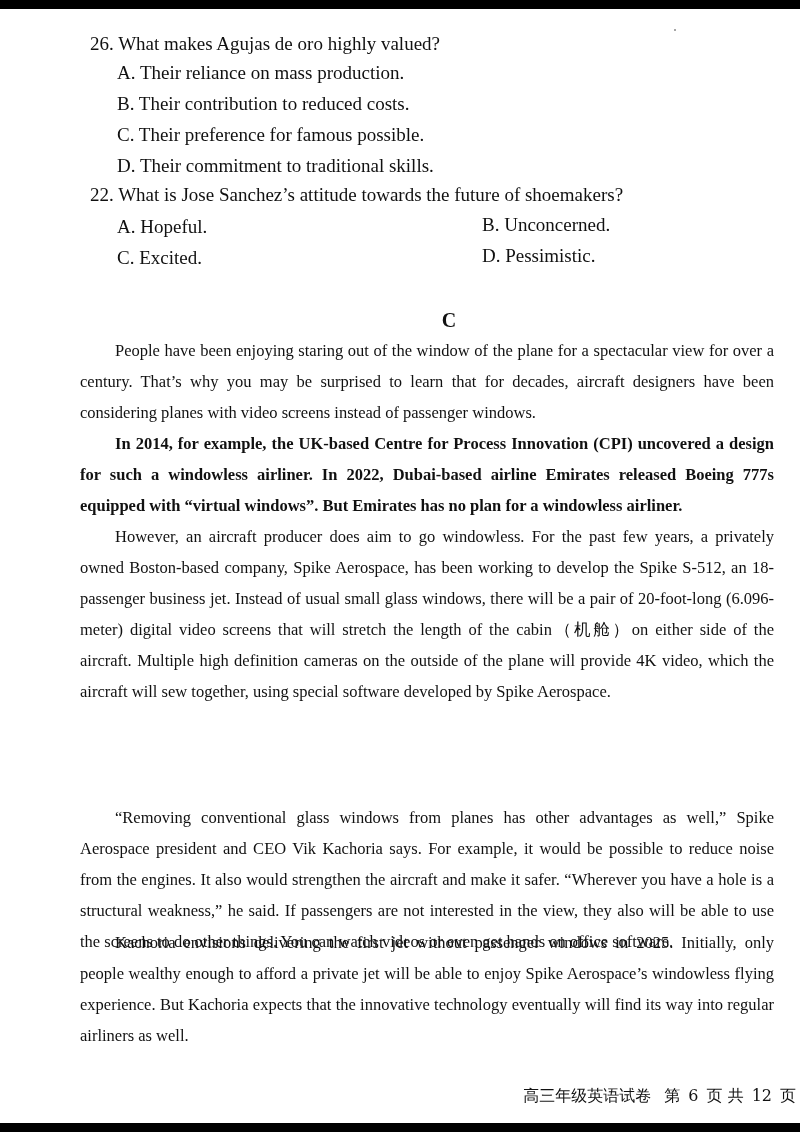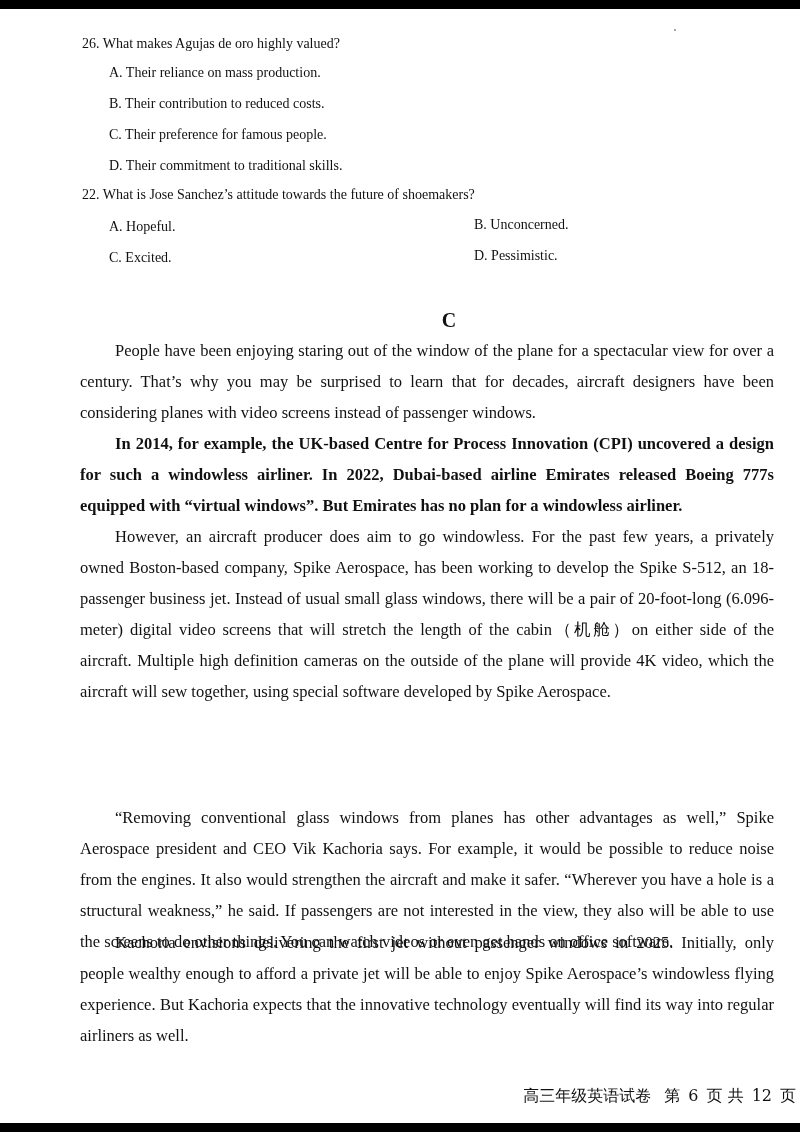--- a/index.html
+++ b/index.html
@@ -4,21 +4,21 @@
   <style>
     html, body { margin: 0; padding: 0; }
     body {
       width: 800px; height: 1132px; background: #ffffff; position: relative; overflow: hidden;
       font-family: "Liberation Serif", "DejaVu Serif", serif; color: #111;
     }
     .bar-top { position: absolute; left: 0; top: 0; width: 800px; height: 9px; background: #000; }
     .bar-bottom { position: absolute; left: 0; top: 1123px; width: 800px; height: 9px; background: #000; }
     .dot { position: absolute; left: 674px; top: 29px; width: 2px; height: 2px; background: #888; border-radius: 50%; }
 
-    .q { position: absolute; font-size: 14px; line-height: 20px; white-space: nowrap; }
+    .q { position: absolute; font-size: 19px; line-height: 20px; white-space: nowrap; margin-left: 8px; }
     .stem { left: 82px; }
     .opt { left: 109px; text-align: center; }
     .opt2 { left: 474px; }
 
     .section-title { position: absolute; top: 308px; left: 0; width: 900px; text-align: center; font-weight: bold; font-size: 20px; line-height: 24px; }
 
     .para {
       position: absolute; left: 80px; width: 694px; font-size: 16.5px; line-height: 31px;
       text-align: justify; text-align-last: left; margin: 0;
     }
@@ -29,21 +29,21 @@
   </style>
 </head>
 <body>
 
 <div class="bar-top"></div>
 <div class="dot"></div>
 
 <div class="q stem" style="top:34px;">26. What makes Agujas de oro highly valued?</div>
 <div class="q opt" style="top:63px;">A. Their reliance on mass production.</div>
 <div class="q opt" style="top:94px;">B. Their contribution to reduced costs.</div>
-<div class="q opt" style="top:125px;">C. Their preference for famous people.</div>
+<div class="q opt" style="top:125px;">C. Their preference for famous possible.</div>
 <div class="q opt" style="top:156px;">D. Their commitment to traditional skills.</div>
 
 <div class="q stem" style="top:185px;">22. What is Jose Sanchez’s attitude towards the future of shoemakers?</div>
 <div class="q opt" style="top:217px;">A. Hopeful.</div>
 <div class="q opt2" style="top:215px;">B. Unconcerned.</div>
 <div class="q opt" style="top:248px;">C. Excited.</div>
 <div class="q opt2" style="top:246px;">D. Pessimistic.</div>
 
 <div class="section-title" style="left:-1px; width:900px;">C</div>
 

